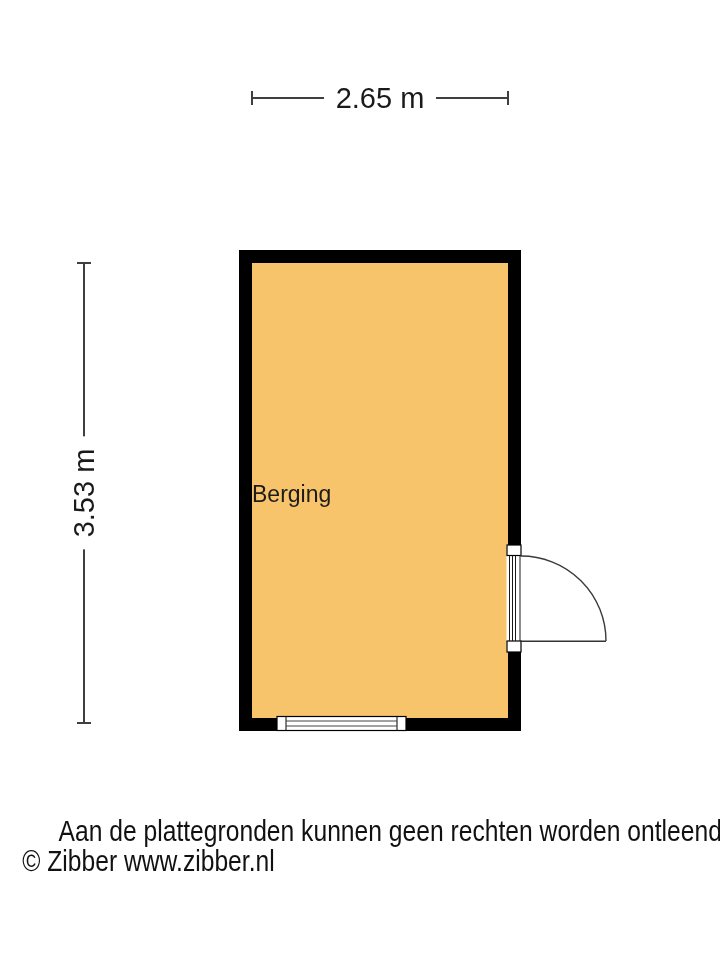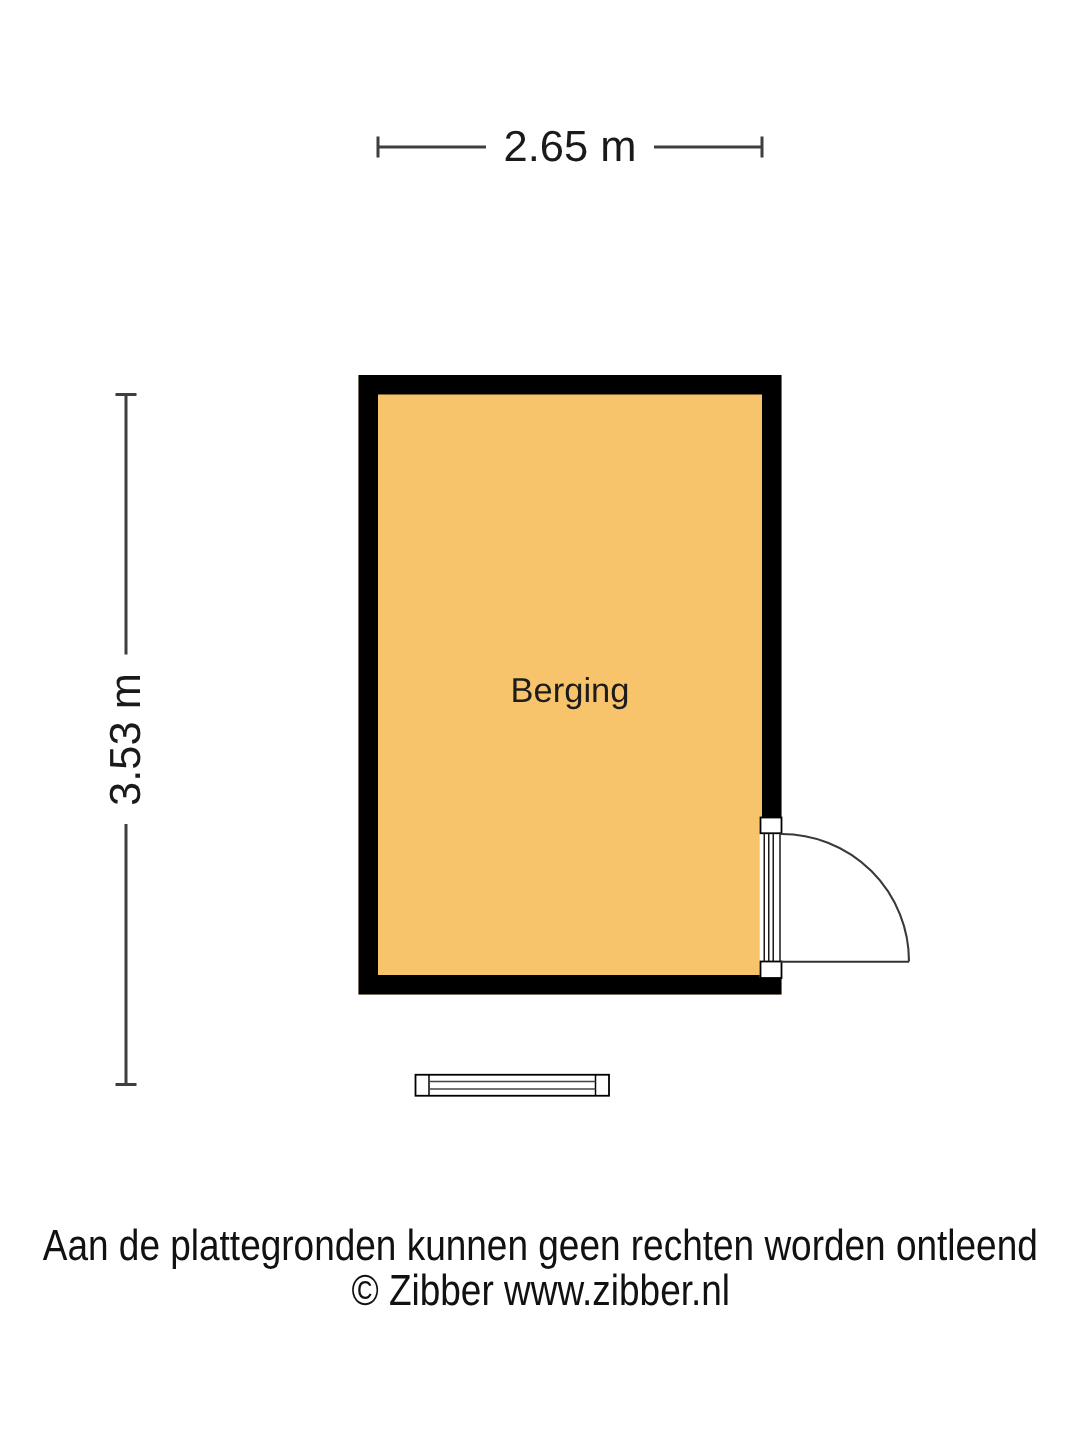--- a/index.html
+++ b/index.html
@@ -41,38 +41,38 @@
     position:absolute;left:84px;top:493px;width:0;height:0;
   }
   .dim-v-labelwrap .dim-label{
     position:absolute;
     transform:translate(-50%,-50%) rotate(-90deg);
     transform-origin:center center;
   }
   
   .room{
     position:absolute;left:239px;top:250px;
-    width:282px;height:413px;
+    width:282px;height:481px;
     box-sizing:border-box;
     border:13px solid var(--wall);
     background:var(--room-fill);
-    display:flex;align-items:center;justify-content:center;
+    display:flex;align-items:center;justify-content:flex-start;
   }
   .room-label{
     font-size:23px;
     color:#1C1C1C;
     transform:translateY(4px);
   }
   
   .door-svg{position:absolute;left:500px;top:540px;width:115px;height:115px;}
   .window-svg{position:absolute;left:270px;top:712px;width:145px;height:24px;}
   
   .footer-line{
     position:absolute;left:0;width:720px;
-    display:flex;justify-content:center;
+    display:flex;
     white-space:nowrap;
   }
   .footer-line.first{top:815px;}
   .footer-line.second{top:845px;}
   .footer-text{
     display:inline-block;
     font-size:29px;line-height:32px;
     transform:scaleX(0.85);
     transform-origin:center center;
     color:#111111;

